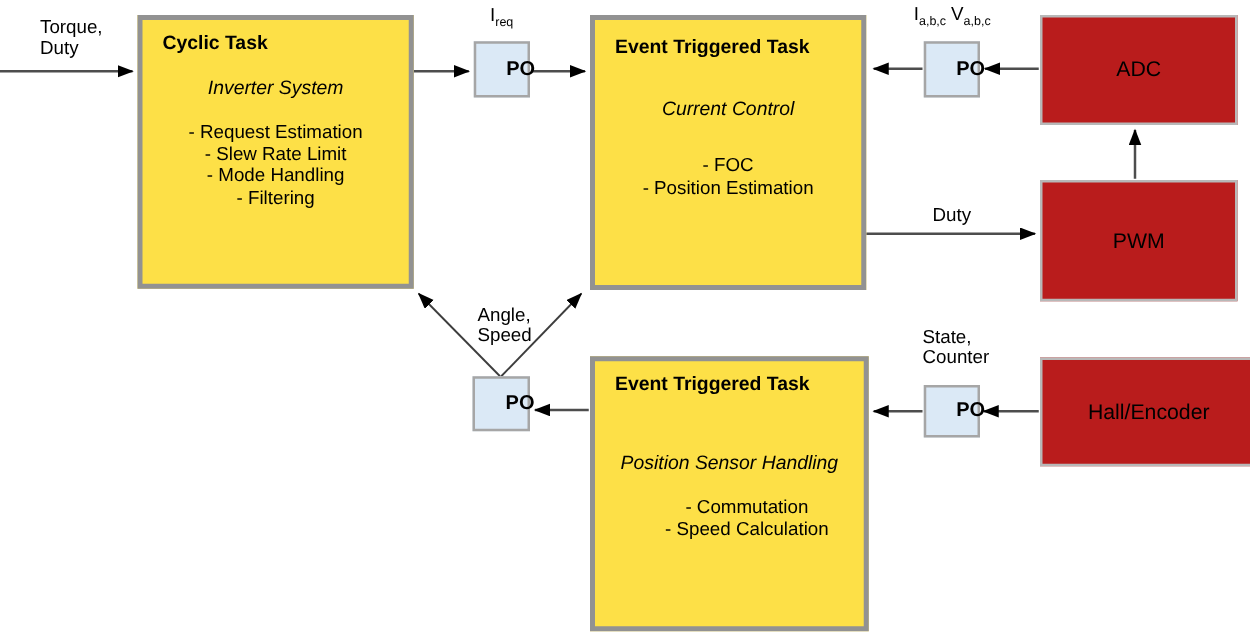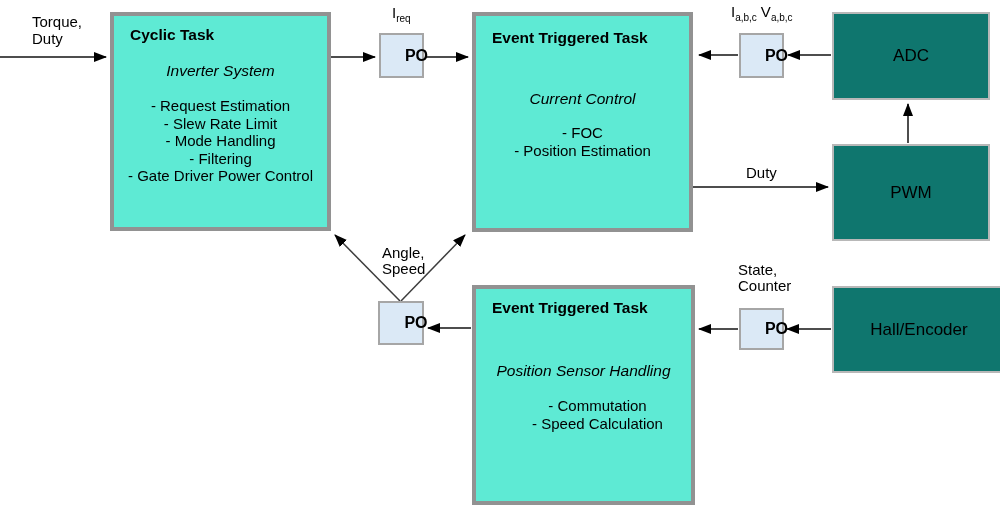--- a/index.html
+++ b/index.html
@@ -14,21 +14,21 @@
   }
   .arrow-layer {
     position: absolute;
     left: 0; top: 0;
     width: 1000px; height: 512px;
     z-index: 1;
   }
   .task-block {
     position: absolute;
     box-sizing: border-box;
-    background: #5eead4;
+    background: #fde047;
     border: 4px solid #929292;
     z-index: 2;
   }
   .task-title {
     position: absolute;
     left: 16px;
     font-weight: bold;
     font-size: 15.5px;
     white-space: nowrap;
   }
@@ -42,21 +42,21 @@
   .task-items {
     position: absolute;
     left: 0; right: 0;
     text-align: center;
     font-size: 15px;
     line-height: 17.5px;
   }
   .hw-block {
     position: absolute;
     box-sizing: border-box;
-    background: #0f766e;
+    background: #b91c1c;
     border: 2px solid #b8b8b8;
     display: flex;
     align-items: center;
     justify-content: center;
     font-size: 17px;
     z-index: 2;
   }
   .port-box {
     position: absolute;
     box-sizing: border-box;
@@ -99,21 +99,21 @@
 
   #po-1 { left: 379px; top: 33px;  width: 45px; height: 45px; }
   #po-2 { left: 739px; top: 33px;  width: 45px; height: 45px; }
   #po-3 { left: 378px; top: 301px; width: 46px; height: 44px; }
   #po-4 { left: 739px; top: 308px; width: 45px; height: 42px; }
 
   #blk-cyclic .task-title   { top: 10px; }
   #blk-cyclic .task-subtitle{ top: 46px; }
   #blk-cyclic .task-items   { top: 81px; }
   #blk-ettc .task-title     { top: 13px; }
-  #blk-ettc .task-subtitle  { top: 74px; }
+  #blk-ettc .task-subtitle  { top: 63px; }
   #blk-ettc .task-items     { top: 108px; }
   #blk-ettp .task-title     { top: 10px; }
   #blk-ettp .task-subtitle  { top: 73px; }
   #blk-ettp .task-items     { top: 108px; padding-left: 28px; }
 
   #lbl-torque-duty   { left: 32px;  top: 13px; }
   #lbl-ireq          { left: 392px; top: 4px; }
   #lbl-iabc-vabc     { left: 731px; top: 3px; }
   #lbl-duty          { left: 746px; top: 164px; }
   #lbl-angle-speed   { left: 382px; top: 245px; line-height: 15.5px; }
@@ -149,21 +149,20 @@
   </svg>
 
   <div class="task-block" id="blk-cyclic">
     <div class="task-title">Cyclic Task</div>
     <div class="task-subtitle">Inverter System</div>
     <div class="task-items">
       <div>- Request Estimation</div>
       <div>- Slew Rate Limit</div>
       <div>- Mode Handling</div>
       <div>- Filtering</div>
-      <div>- Gate Driver Power Control</div>
     </div>
   </div>
 
   <div class="task-block" id="blk-ettc">
     <div class="task-title">Event Triggered Task</div>
     <div class="task-subtitle">Current Control</div>
     <div class="task-items">
       <div>- FOC</div>
       <div>- Position Estimation</div>
     </div>

